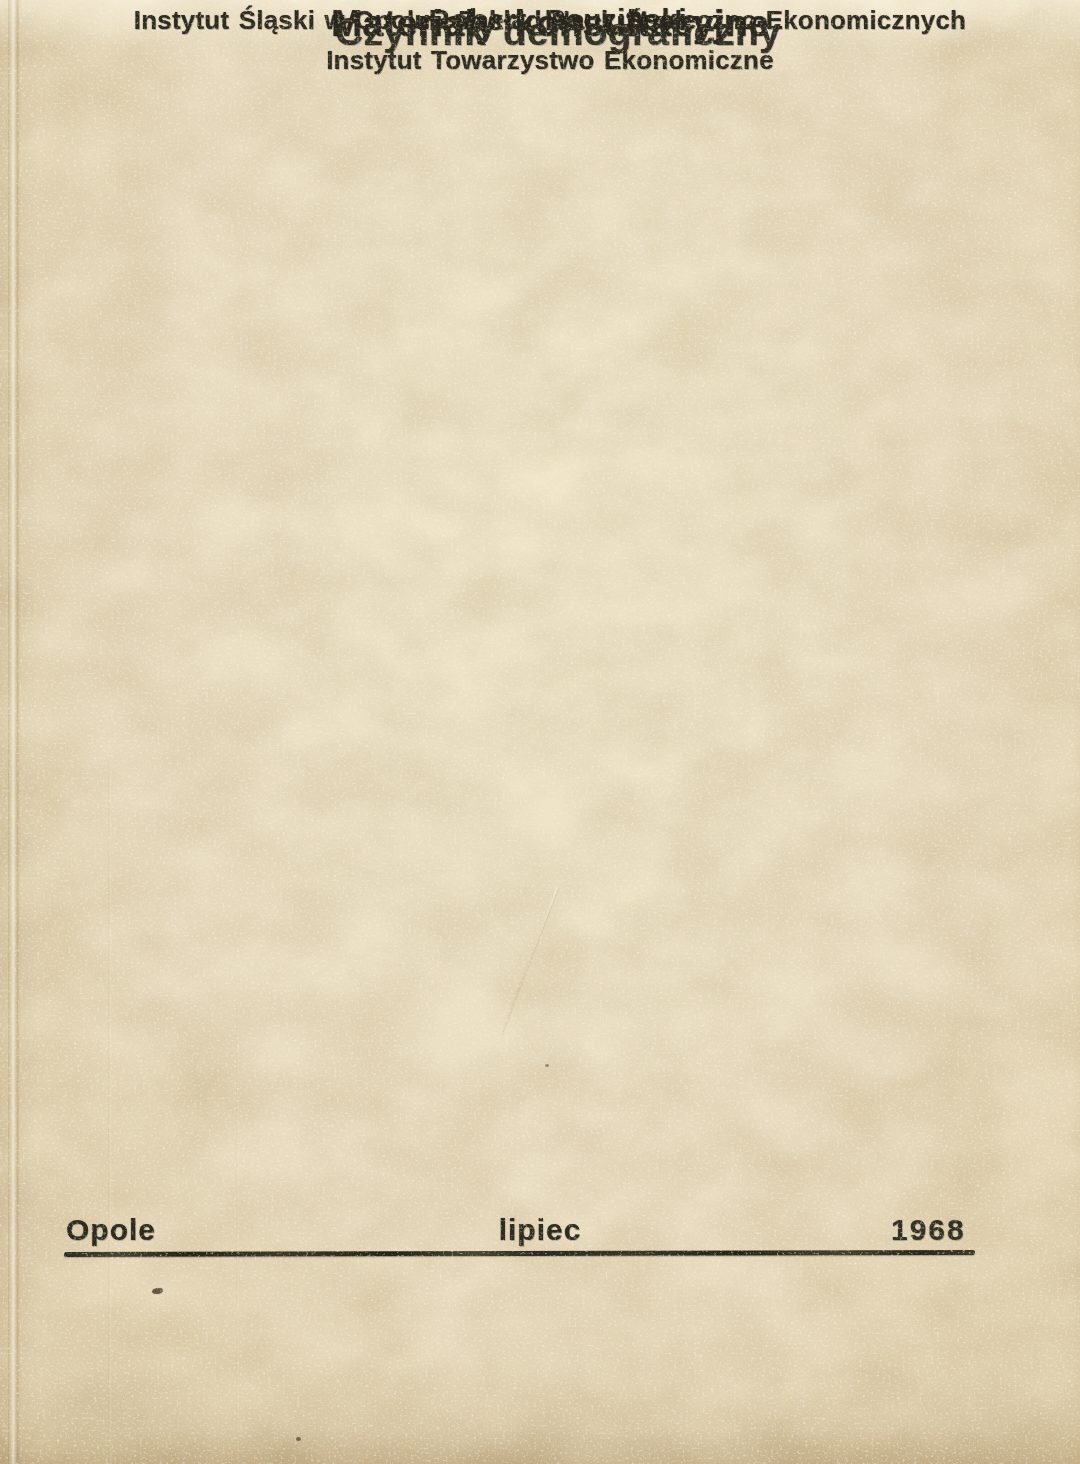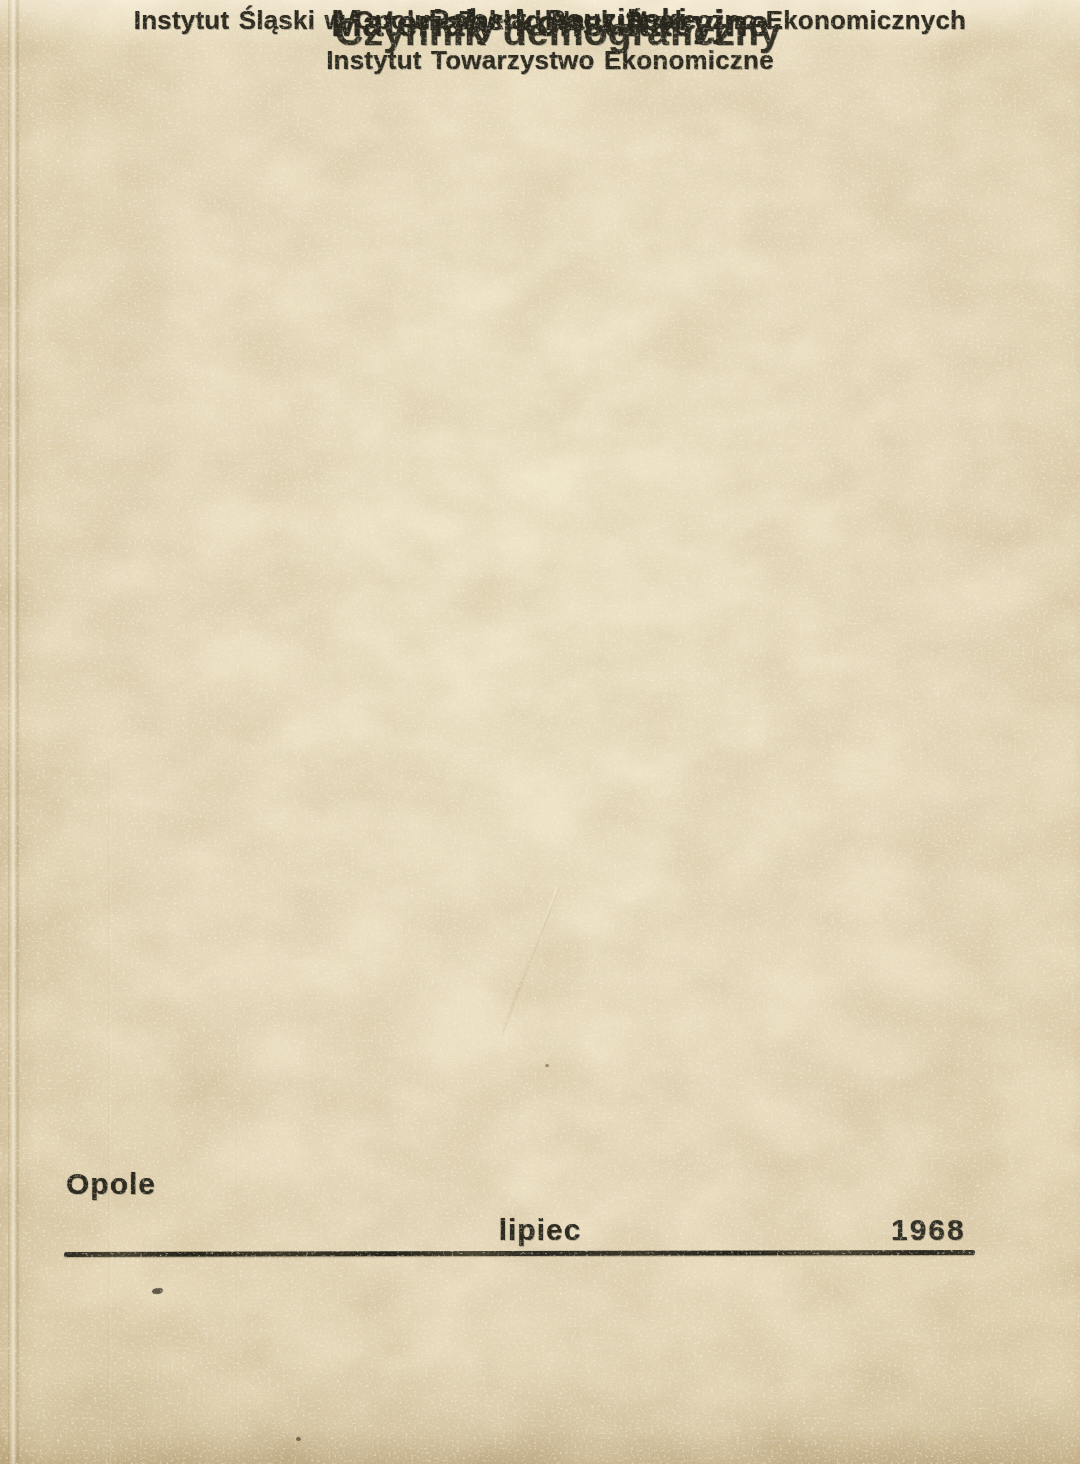--- a/index.html
+++ b/index.html
@@ -27,21 +27,21 @@
     text-align:center;
     white-space:nowrap;
     text-shadow:.6px .6px 0 rgba(40,38,28,.28), -.5px -.4px 0 rgba(40,38,28,.18), 0 0 1px rgba(40,38,28,.35);
   }
   .inst-block{left:0;right:0;top:38;line-height:40px;font-size:26px;letter-spacing:.2px;word-spacing:2px;}
   .series-block{left:0;right:0;top:278;line-height:47px;font-size:37px;letter-spacing:.6px;word-spacing:7px;
     text-shadow:1px 0 0 rgba(40,38,28,.55), .6px .8px 0 rgba(40,38,28,.3), 0 0 1px rgba(40,38,28,.4);}
   .author-line{left:16px;right:0;top:455;line-height:40px;font-size:29px;letter-spacing:.8px;word-spacing:9px;}
   .title-block{left:16px;right:0;top:558;line-height:64px;font-size:39px;letter-spacing:.2px;word-spacing:6px;
     color:rgba(46,43,32,.90);}
-  .imprint-place{left:66px;top:1167px;font-size:30px;letter-spacing:1px;text-align:center;}
+  .imprint-place{left:66px;top:1213px;font-size:30px;letter-spacing:1px;text-align:center;}
   .imprint-month{left:-20px;right:0;top:1213px;font-size:30px;letter-spacing:1px;}
   .imprint-year{left:891px;top:1213px;font-size:30px;letter-spacing:2px;text-align:left;color:rgba(40,38,28,.85);}
   .rule{
     position:absolute;left:64px;top:1251px;width:911px;height:5px;border-radius:2px;
     transform:rotate(-.12deg);
     background:linear-gradient(90deg,
       #2c2a20 0%, #4a4433 6%, #262419 13%, #3d3929 24%, #26241a 36%,
       #4c4734 45%, #2a2820 52%, #3b372a 63%, #242118 74%, #46412f 85%, #2a271e 94%, #3c382a 100%);
     box-shadow:0 1px 1px rgba(90,80,55,.35);
   }

